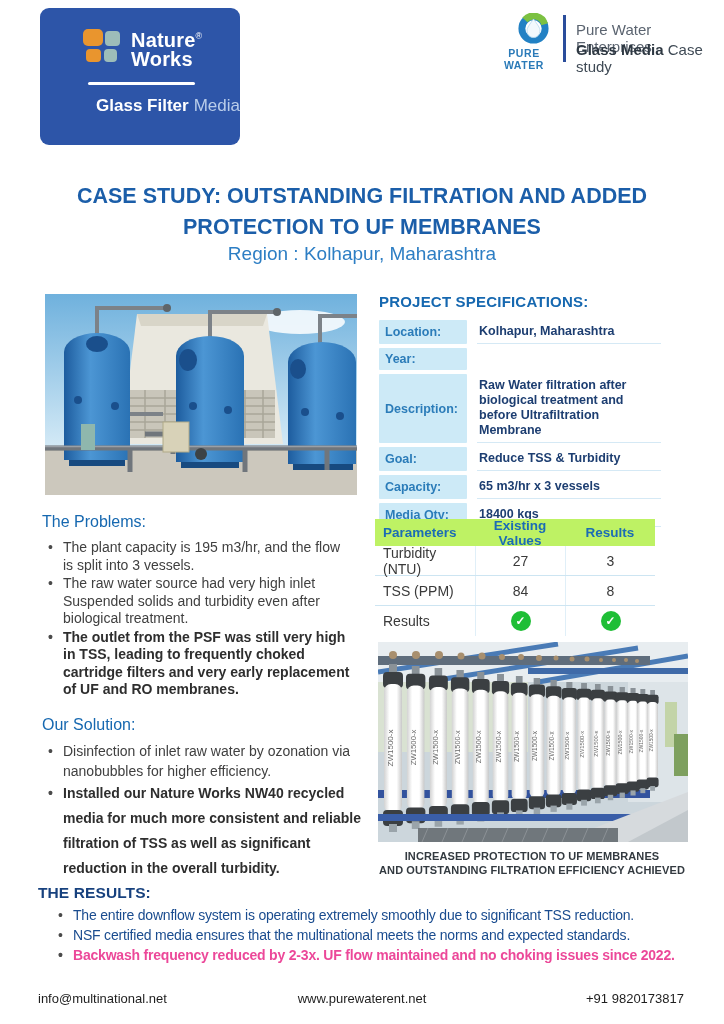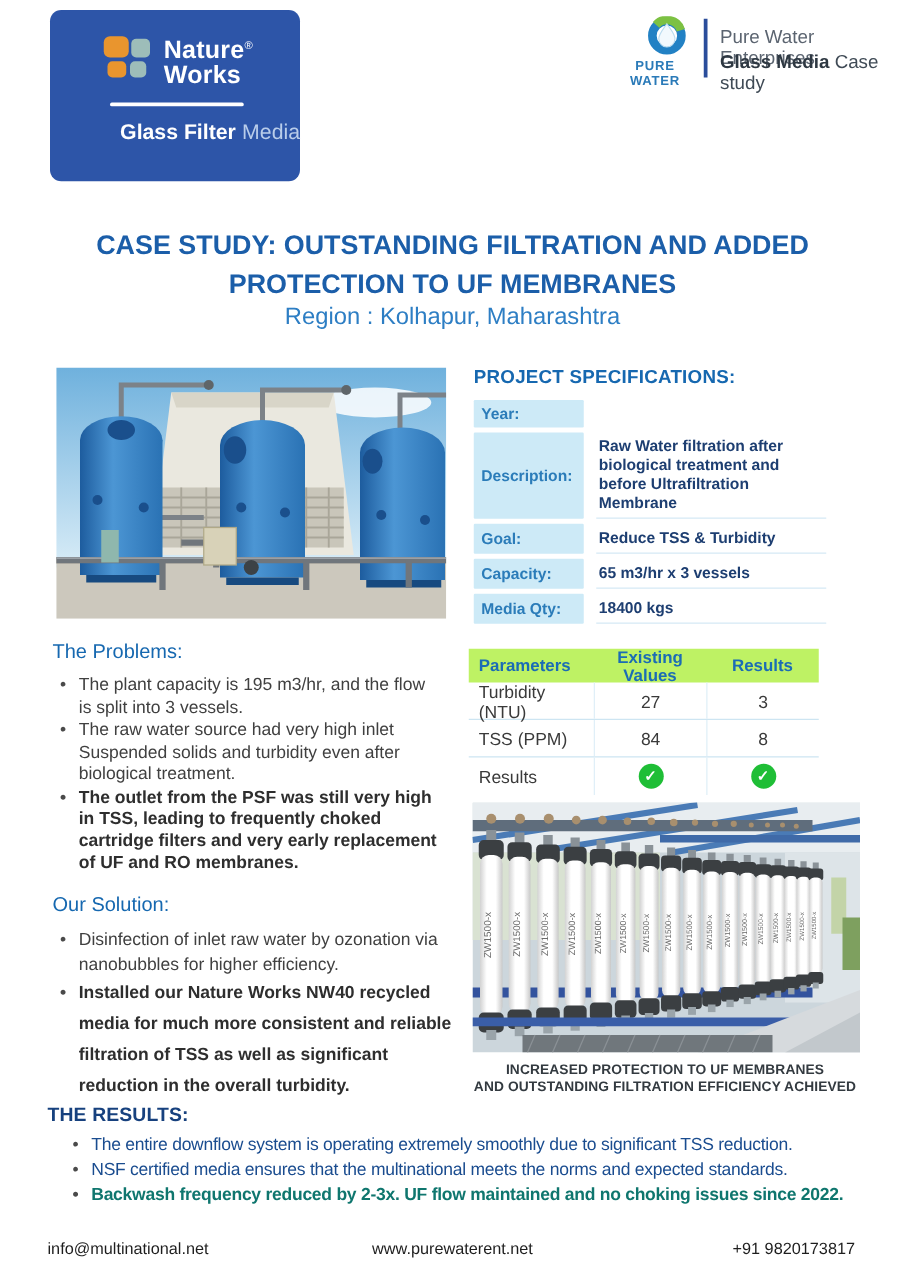--- a/index.html
+++ b/index.html
@@ -75,21 +75,21 @@
     display:flex; align-items:center; justify-content:center; }
   .check { display:inline-flex; width:20px; height:20px; border-radius:50%; background:#1fbe36;
     color:#ffffff; font-size:12px; font-weight:bold; align-items:center; justify-content:center; }
 
   
   .h-results { position:absolute; left:38px; top:884px; font-size:15.5px; font-weight:bold;
     color:#17417e; letter-spacing:0.1px; }
   .l-results { left:52px; top:905px; width:660px; font-size:14px; color:#1a4c8f;
     line-height:20px; letter-spacing:-0.2px; }
   .l-results li::before { color:#1a4c8f; }
-  .l-results li.bold { color:#0f766e; }
+  .l-results li.bold { color:#ec4899; }
 
   
   .footer { position:absolute; left:0; top:991px; width:100%; font-size:13px; color:#1e1e1e; }
   .f-email { position:absolute; left:38px; }
   .f-web { position:absolute; left:0; width:100%; text-align:center; }
   .f-phone { position:absolute; right:40px; }
 </style>
 </head>
 <body>
 
@@ -213,20 +213,24 @@
     <g stroke="#9aa0a6" stroke-width="1.5" fill="none">
       <line x1="0" y1="152.5" x2="312" y2="152.5"></line>
     </g>
     <rect x="118" y="128" width="26" height="30" fill="#d8d2b8" stroke="#b0a988"></rect>
     <circle cx="156" cy="160" r="6" fill="#3c4246"></circle>
     <rect x="36" y="130" width="14" height="26" fill="#8fb7ad"></rect>
   </svg>
 
   <div class="specs-heading">PROJECT SPECIFICATIONS:</div>
   <div class="specs-table">
+    <div class="spec-row">
+      <div class="spec-label">Location:</div>
+      <div class="spec-value">Kolhapur, Maharashtra</div>
+    </div>
     <div class="spec-row">
       <div class="spec-label">Year:</div>
     </div>
     <div class="spec-row">
       <div class="spec-label">Description:</div>
       <div class="spec-value">Raw Water filtration after biological treatment and before Ultrafiltration Membrane</div>
     </div>
     <div class="spec-row">
       <div class="spec-label">Goal:</div>
       <div class="spec-value">Reduce TSS &amp; Turbidity</div>

